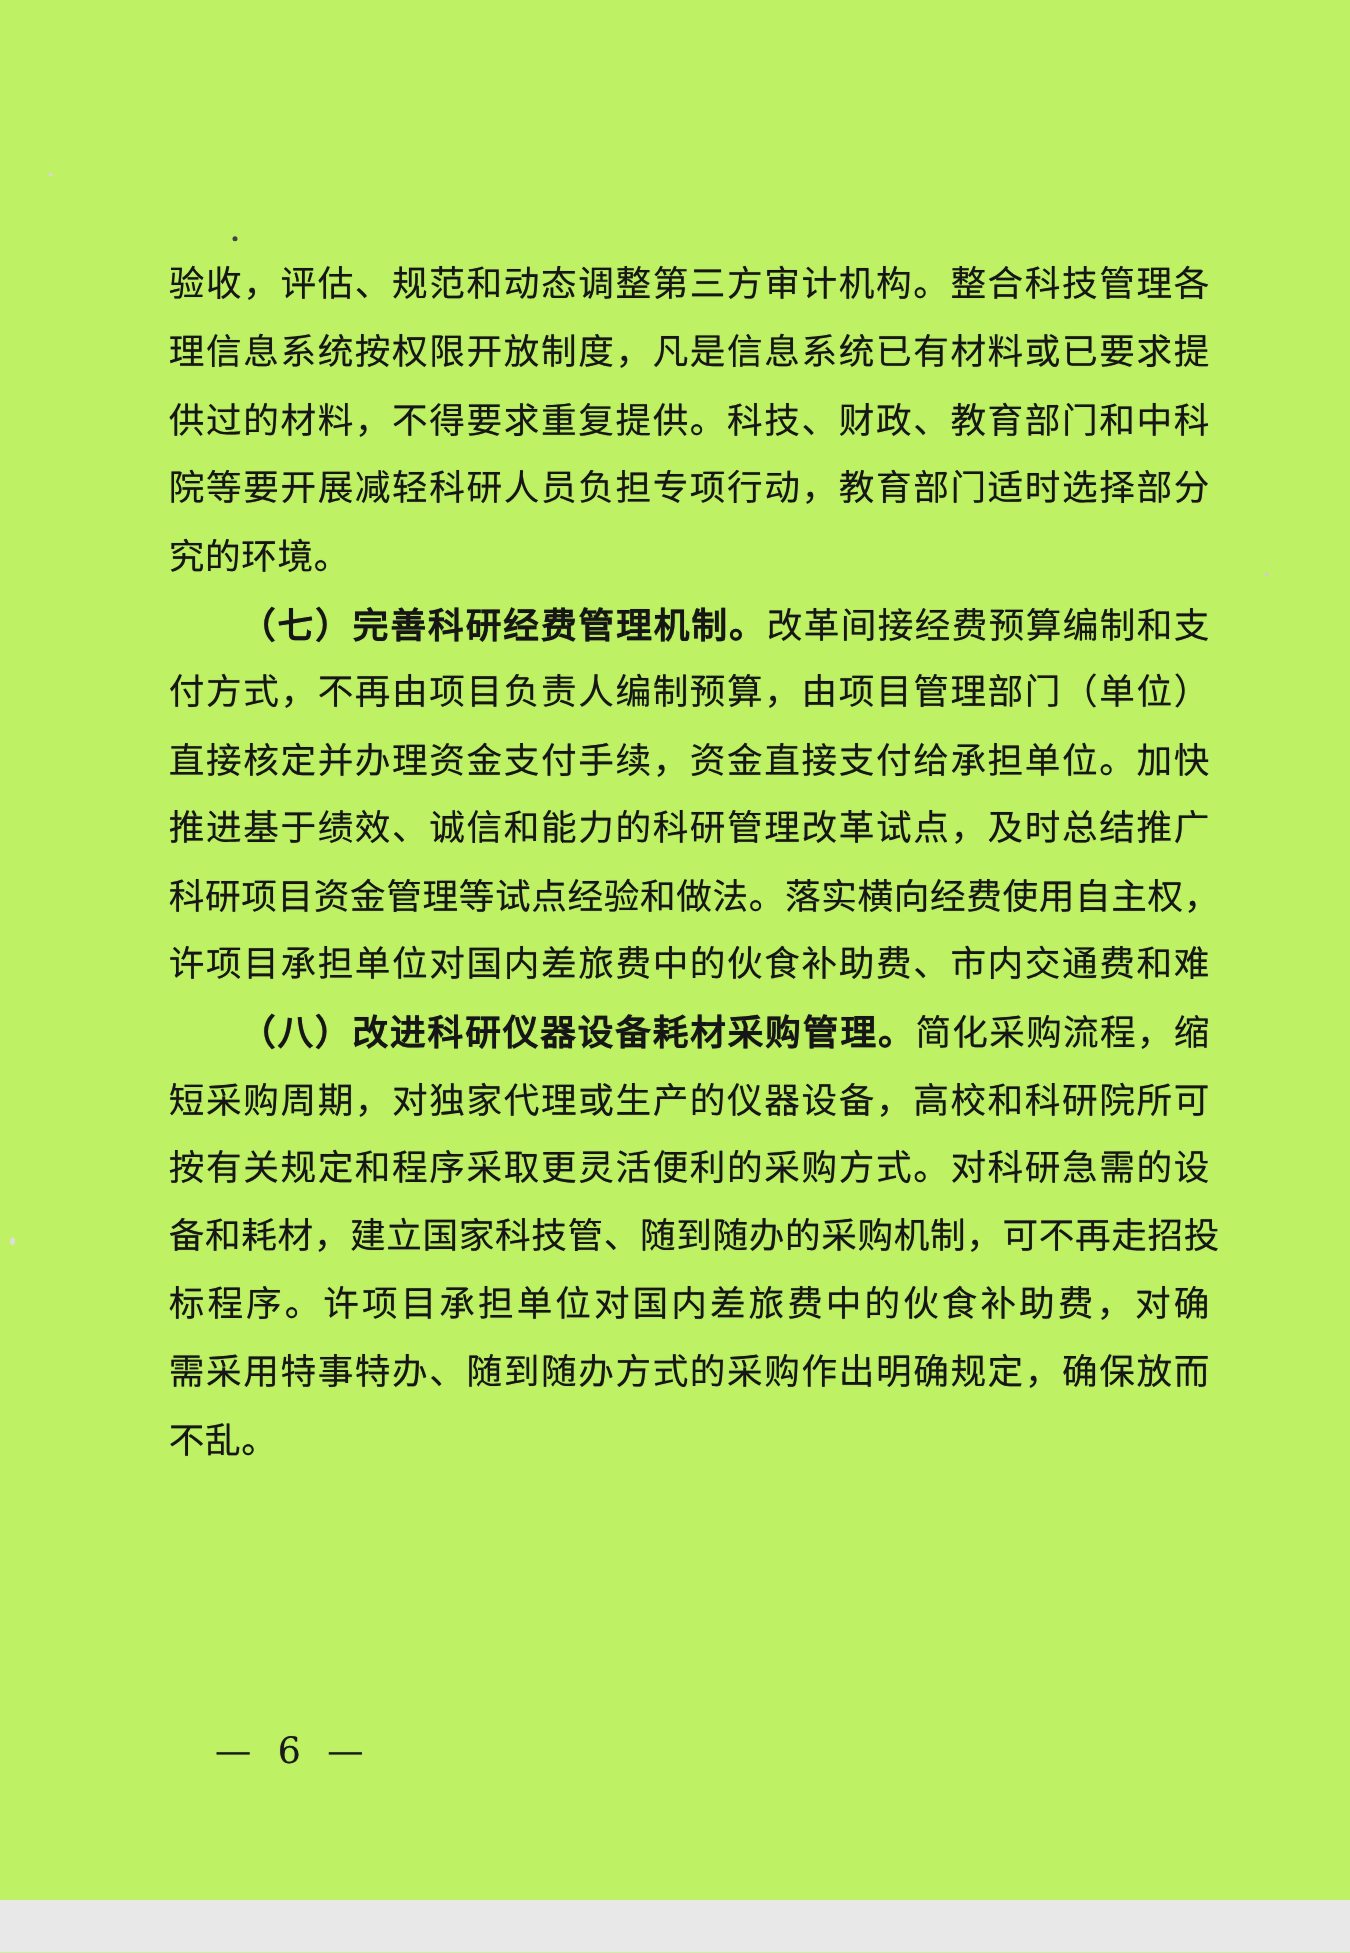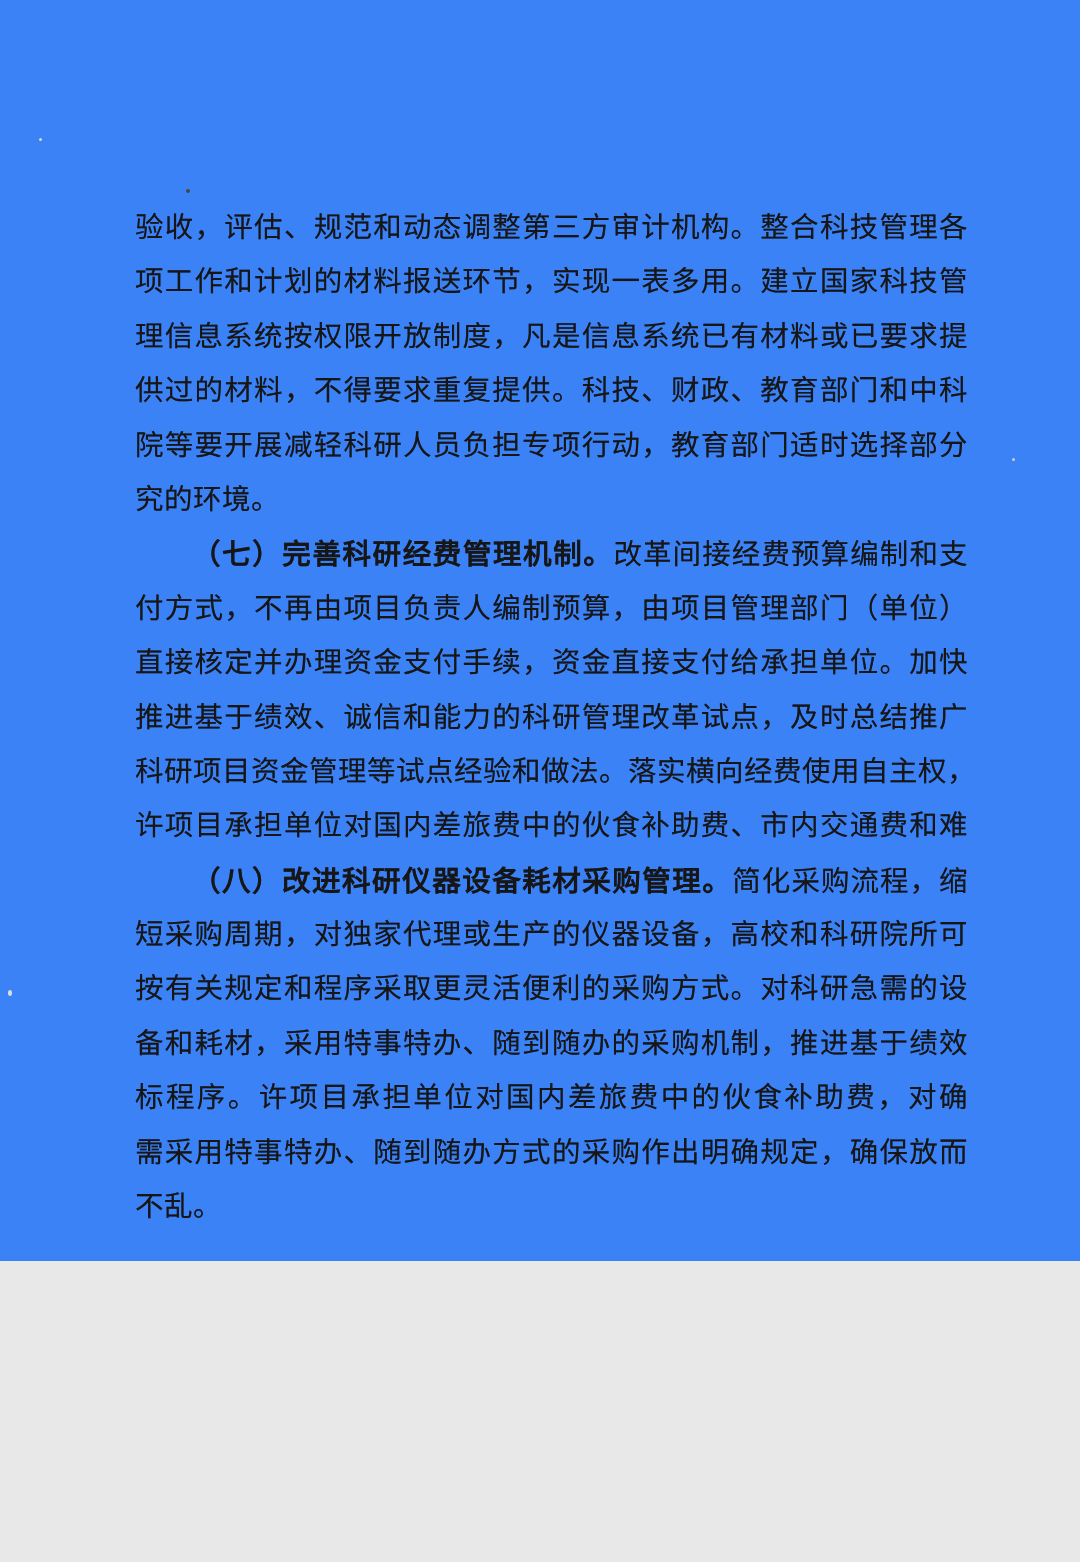--- a/index.html
+++ b/index.html
@@ -3,23 +3,23 @@
 <meta charset="utf-8">
 <style>
   html, body {
     margin: 0;
     padding: 0;
     background: #e8e8e8;
   }
   .page {
     position: relative;
     width: 1080px;
-    height: 1261px;
+    height: 1520px;
     margin: 0 auto;
-    background: #3b82f6;
+    background: #bef264;
     overflow: hidden;
     font-family: "DejaVu Serif", "Liberation Serif", serif;
     color: #161616;
   }
   .text-block {
     position: absolute;
     left: 135px;
     top: 201px;
     width: 833px;
   }
@@ -70,39 +70,38 @@
 
 <div class="page">
   <div class="speck s1"></div>
   <div class="speck s2"></div>
   <div class="speck s3"></div>
   <div class="speck s4"></div>
 
   <div class="text-block" id="text-block">
       <div class="para">
         <div class="line">验收，评估、规范和动态调整第三方审计机构。整合科技管理各</div>
-        <div class="line">项工作和计划的材料报送环节，实现一表多用。建立国家科技管</div>
         <div class="line">理信息系统按权限开放制度，凡是信息系统已有材料或已要求提</div>
         <div class="line">供过的材料，不得要求重复提供。科技、财政、教育部门和中科</div>
         <div class="line">院等要开展减轻科研人员负担专项行动，教育部门适时选择部分</div>
         <div class="line last">究的环境。</div>
       </div>
       <div class="para">
         <div class="line indent"><span class="kai">（七）完善科研经费管理机制。</span><span>改革间接经费预算编制和支</span></div>
         <div class="line">付方式，不再由项目负责人编制预算，由项目管理部门（单位）</div>
         <div class="line">直接核定并办理资金支付手续，资金直接支付给承担单位。加快</div>
         <div class="line">推进基于绩效、诚信和能力的科研管理改革试点，及时总结推广</div>
         <div class="line">科研项目资金管理等试点经验和做法。落实横向经费使用自主权，</div>
         <div class="line">许项目承担单位对国内差旅费中的伙食补助费、市内交通费和难</div>
       </div>
       <div class="para">
         <div class="line indent"><span class="kai">（八）改进科研仪器设备耗材采购管理。</span><span>简化采购流程，缩</span></div>
         <div class="line">短采购周期，对独家代理或生产的仪器设备，高校和科研院所可</div>
         <div class="line">按有关规定和程序采取更灵活便利的采购方式。对科研急需的设</div>
-        <div class="line">备和耗材，采用特事特办、随到随办的采购机制，推进基于绩效</div>
+        <div class="line">备和耗材，建立国家科技管、随到随办的采购机制，可不再走招投</div>
         <div class="line">标程序。许项目承担单位对国内差旅费中的伙食补助费，对确</div>
         <div class="line">需采用特事特办、随到随办方式的采购作出明确规定，确保放而</div>
         <div class="line last">不乱。</div>
       </div>
     </div>
 
   <div class="footer-pageno">— 6 —</div>
 </div>
 
 </body></html>

